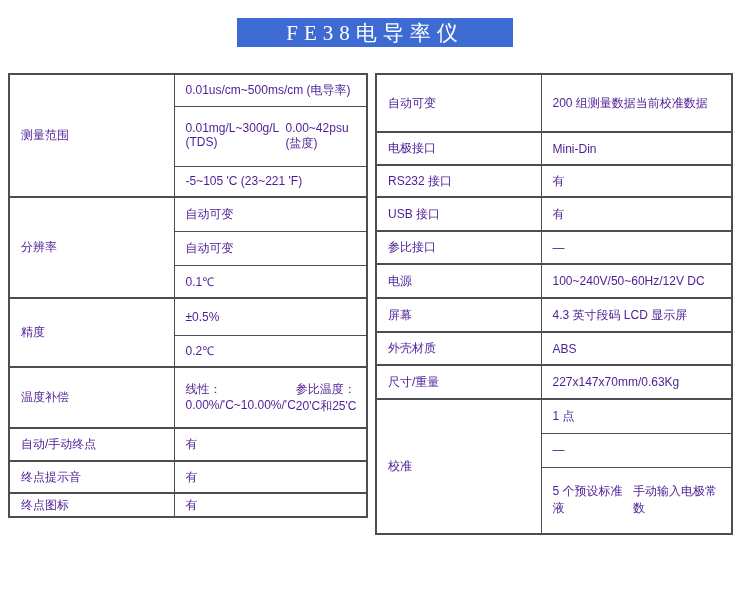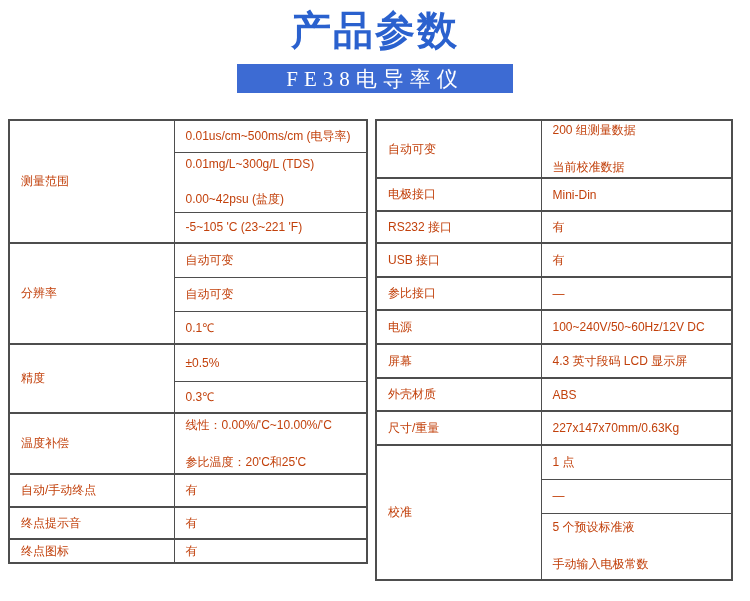--- a/index.html
+++ b/index.html
@@ -43,39 +43,38 @@
   table.spec {
     border-collapse: collapse;
     table-layout: fixed;
     border: 2px solid #4e4e4e;
   }
   table.t-left  { width: 360px; }
   table.t-right { width: 358px; }
   table.spec td {
     border: 1px solid #4e4e4e;
     font-size: 12px;
-    color: #c2410c;
+    color: #4c1d95;
     padding: 0 4px 0 11px;
     vertical-align: middle;
     overflow: hidden;
   }
   table.spec td.gt { border-top-width: 2px; }
   .lines {
     display: flex;
-    flex-direction: column;
+    flex-direction: row;
     row-gap: 20px;
   }
 </style>
 </head>
 <body>
 
 <div class="page">
 
   <div class="header">
-    <div class="page-title">产品参数</div>
     <div class="banner">
       <span>FE38电导率仪</span>
     </div>
   </div>
 
   <div class="tables">
 
     <table class="spec t-left">
       <colgroup>
           <col style="width:165px">
@@ -107,21 +106,21 @@
         </tr>
         <tr style="height:33px">
           <td>0.1℃</td>
         </tr>
 
         <tr style="height:37px">
           <td class="gt" rowspan="2">精度</td>
           <td class="gt">±0.5%</td>
         </tr>
         <tr style="height:32px">
-          <td>0.3℃</td>
+          <td>0.2℃</td>
         </tr>
 
         <tr style="height:61px">
           <td class="gt">温度补偿</td>
           <td class="gt">
             <div class="lines">
               <div>线性：0.00%/'C~10.00%/'C</div>
               <div>参比温度：20'C和25'C</div>
             </div>
           </td>

